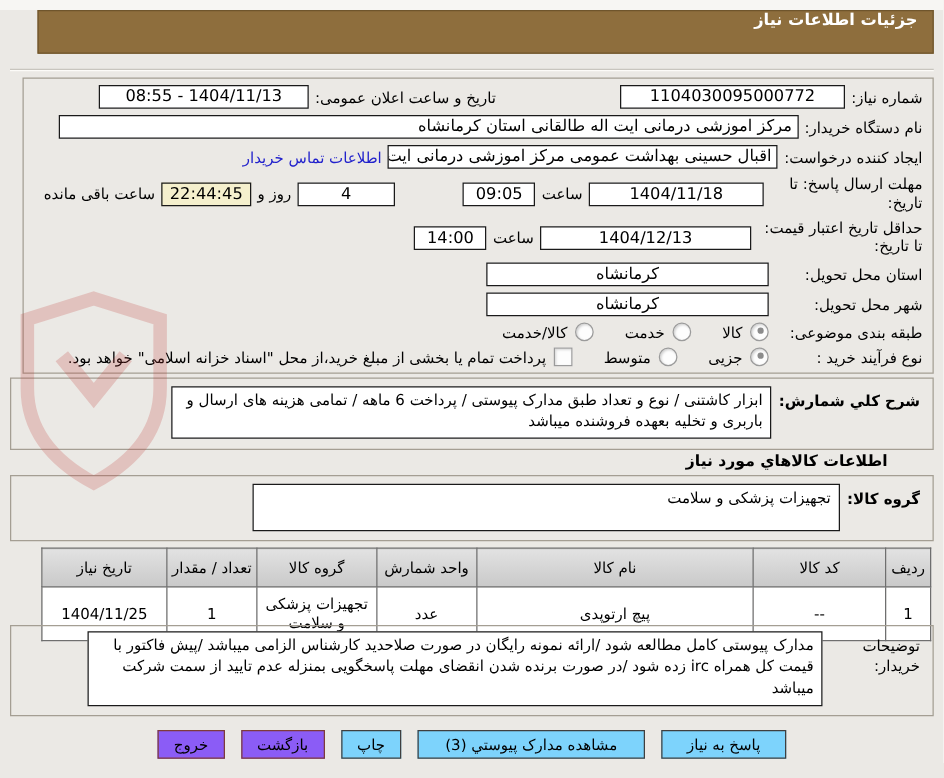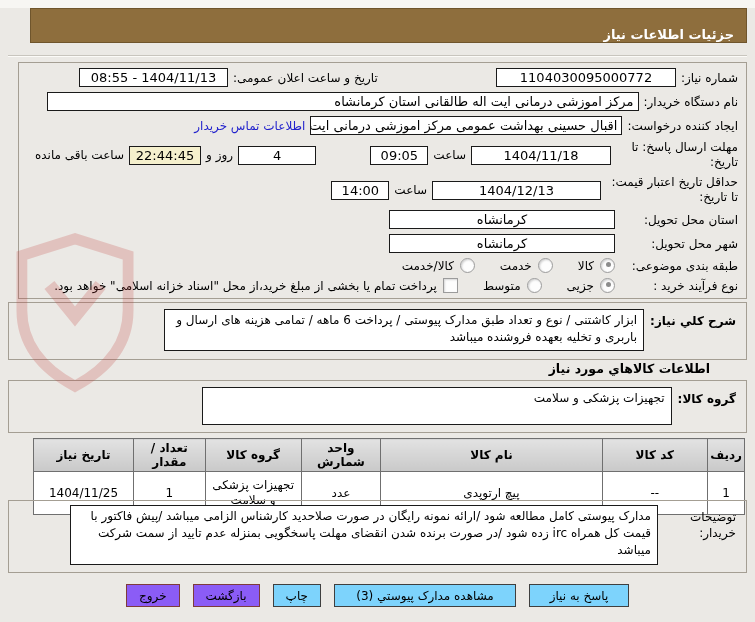--- a/index.html
+++ b/index.html
@@ -1,20 +1,20 @@
 <!DOCTYPE html>
 <html><head>
 <meta charset="utf-8">
 <style>
   html,body{margin:0;padding:0;background:#fff;}
   .page{position:relative;width:755px;height:622px;background:#EBE9E5;overflow:hidden;
         font-family:"DejaVu Sans",sans-serif;font-size:12px;color:#000;direction:rtl;}
   .top-strip{position:absolute;top:0;left:0;right:0;height:8px;background:#F7F6F3;}
   .titlebar{position:absolute;top:8px;right:8px;left:30px;height:35px;background:#8E6E3D;
-            border:1px solid #6F552C;box-sizing:border-box;display:flex;align-items:flex-end;
+            border:1px solid #6F552C;box-sizing:border-box;display:flex;align-items:flex-start;
             padding:0 12px;color:#fff;font-weight:bold;font-size:13px;}
   .groove{position:absolute;top:55px;right:8px;left:8px;height:0;
           border-top:1px solid #C8C5BE;border-bottom:1px solid #FCFBF8;}
   .panel{position:absolute;border:1px solid #A49E93;box-sizing:border-box;background:transparent;}
   .main-panel{top:62px;right:8px;left:18px;height:237px;padding:5px 8px 5px 8px;
               display:flex;flex-direction:column;justify-content:space-between;}
   .frow{display:flex;align-items:center;gap:5px;}
   .grp{display:flex;align-items:center;gap:5px;}
   .lbl{white-space:nowrap;}
   .lbl2{width:122px;line-height:1.25;}
@@ -35,21 +35,21 @@
   .seclbl{font-weight:bold;white-space:nowrap;padding-top:5px;}
   .seclbl2{font-weight:normal;width:72px;line-height:1.3;padding-top:5px;}
   .ta{background:#fff;border:1px solid #1a1a1a;box-sizing:border-box;padding:2px 6px;
       overflow:hidden;line-height:17px;}
   .desc-box{top:302px;height:58px;}
   .goods-title{position:absolute;top:361px;right:45px;font-weight:bold;font-size:12.5px;}
   .group-box{top:380px;height:53px;}
   .items-table{position:absolute;top:438px;right:10px;left:33px;border-collapse:collapse;
                table-layout:fixed;direction:rtl;font-size:12px;}
   .items-table th{background:linear-gradient(#E2E2E2,#C9C9C9);border:1px solid #6F6F6F;
-                  font-weight:bold;height:26px;padding:2px;margin-left:20px;}
+                  font-weight:normal;height:26px;padding:2px;margin-left:20px;}
   .items-table td{background:#fff;border:1px solid #6F6F6F;text-align:center;height:38px;
                   padding:2px;line-height:1.25;}
   .notes-box{top:500px;height:73px;padding-top:4px;}
   .btnrow{position:absolute;top:584px;left:0;right:0;display:flex;justify-content:center;
           gap:13px;align-items:center;}
   .btn{height:23px;display:flex;align-items:center;justify-content:center;
        border:1px solid #3F3F3F;padding:0 12px;box-sizing:border-box;cursor:pointer;
        font-family:"DejaVu Sans",sans-serif;font-size:12px;white-space:nowrap;}
   .btn.green{background:#7dd3fc;}
   .btn.pink{background:#8b5cf6;border-color:#7E3B3B;}
@@ -76,21 +76,21 @@
 
   <div class="panel main-panel">
 
     <div class="frow" style="justify-content:space-between;padding-left:52px;">
       <div class="grp">
         <span class="lbl">شماره نیاز:</span>
         <div class="fld center" style="width:180px;">1104030095000772</div>
       </div>
       <div class="grp">
         <span class="lbl">تاریخ و ساعت اعلان عمومی:</span>
-        <div class="fld center" style="width:149px;">1404/11/13 - 08:55</div>
+        <div class="fld center" style="width:168px;">1404/11/13 - 08:55</div>
       </div>
     </div>
 
     <div class="frow">
       <span class="lbl">نام دستگاه خریدار:</span>
       <div class="fld" style="flex:1;margin-left:20px;">مرکز اموزشی درمانی ایت اله طالقانی استان کرمانشاه</div>
     </div>
 
     <div class="frow">
       <span class="lbl">ایجاد کننده درخواست:</span>
@@ -158,21 +158,21 @@
       </div>
       <div class="opt" style="margin-left:0;">
         <span class="cbx"></span>
         <span>پرداخت تمام یا بخشی از مبلغ خرید،از محل "اسناد خزانه اسلامی" خواهد بود.</span>
       </div>
     </div>
 
   </div>
 
   <div class="sec desc-box">
-    <span class="seclbl">شرح کلي نیاز:</span>
+    <span class="seclbl">شرح کلي شمارش:</span>
     <div class="ta" style="width:480px;height:42px;">ابزار کاشتنی / نوع و تعداد طبق مدارک پیوستی / پرداخت 6 ماهه / تمامی هزینه های ارسال و باربری و تخلیه بعهده فروشنده میباشد</div>
   </div>
 
   <div class="goods-title">اطلاعات کالاهاي مورد نیاز</div>
 
   <div class="sec group-box">
     <span class="seclbl">گروه کالا:</span>
     <div class="ta" style="width:470px;height:38px;">تجهیزات پزشکی و سلامت</div>
   </div>
 

